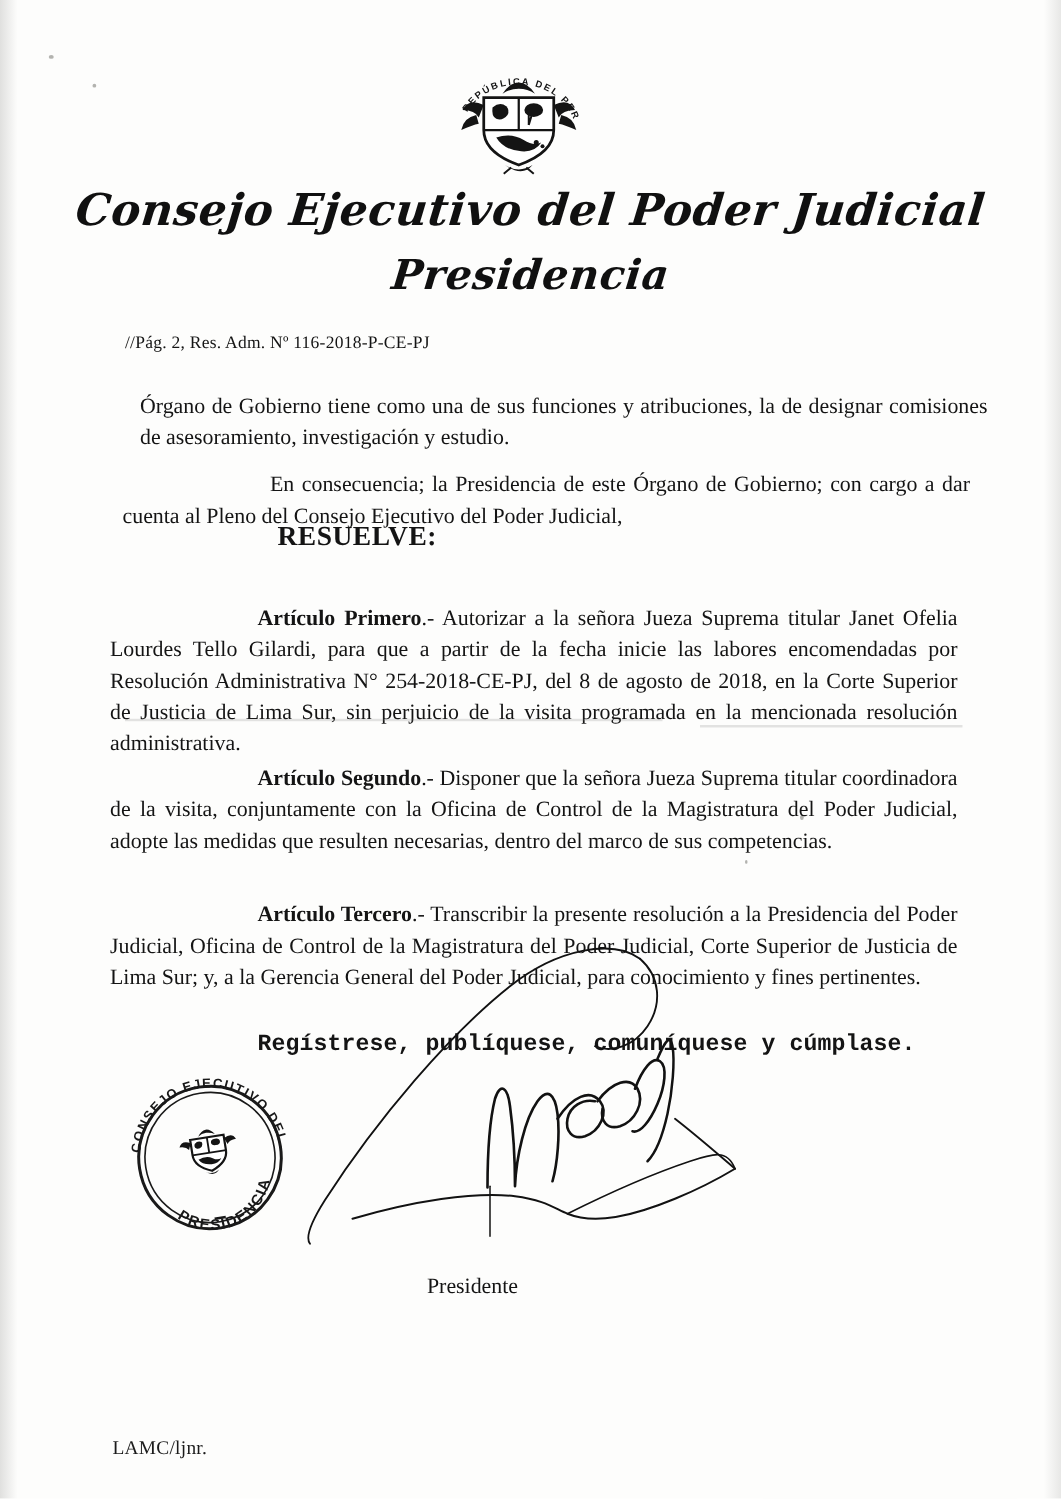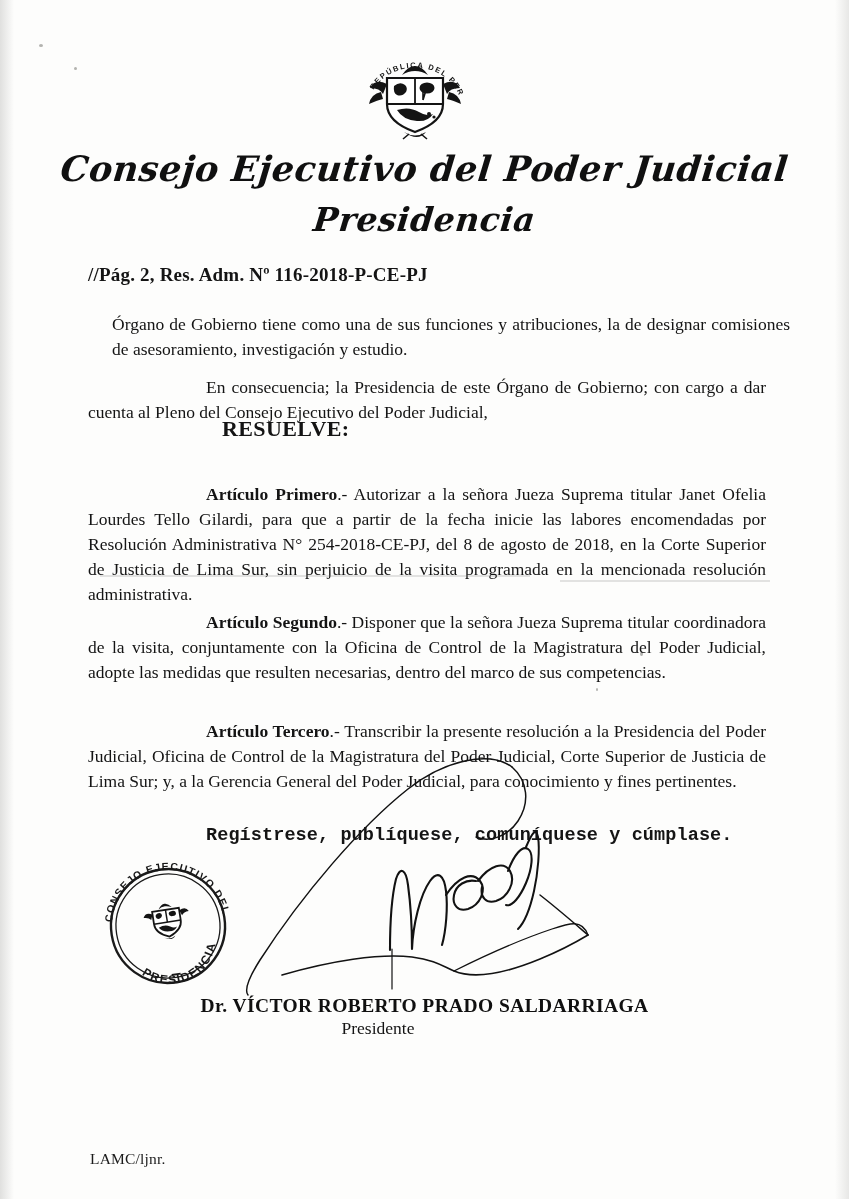--- a/index.html
+++ b/index.html
@@ -73,38 +73,38 @@
 
   
   .doc-line, .para {
     position: absolute;
     font-size: 17.5px;
     line-height: 25px;
     color: #141414;
   }
 
   #page-ref {
-    left: 88px;
+    left: 100px;
     top: 262px;
-    font-weight: bold;
-    font-size: 19px;
+    font-weight: normal;
+    font-size: 14px;
     letter-spacing: .2px;
   }
 
   .para {
     left: 88px;
     width: 678px;
     text-align: justify;
     text-justify: inter-word;
   }
   .para .indent { display: inline-block; width: 118px; }
   .para b { font-weight: bold; }
 
   #para-organo   { top: 312px; margin-left: 24px; }
-  #para-consec   { top: 375px; }
+  #para-consec   { top: 375px; margin-left: 10px; }
   #resuelve      { left: 206px; top: 416px; font-weight: bold; font-size: 22px; letter-spacing: .4px; margin-left: 16px; }
   #art-primero   { top: 482px; }
   #art-segundo   { top: 610px; }
   #art-tercero   { top: 719px; }
 
   #registrese {
     left: 206px;
     top: 823px;
     font-weight: bold;
     font-size: 18.5px;
@@ -315,18 +315,17 @@
 
         <path d="M214,226 C246,210 282,194 312,184 C330,178 342,174 348,190" stroke-width="1.3"></path>
 
         <path d="M300,150 C318,164 334,178 348,190" stroke-width="1.5"></path>
 
         <path d="M152,204 L152,244" stroke-width="1.2"></path>
       </g>
     </svg>
   </div>
 
-  <div id="signer-name">Dr. VÍCTOR ROBERTO PRADO SALDARRIAGA</div>
   <div id="signer-title">Presidente</div>
 
   <div id="footer-ref">LAMC/ljnr.</div>
 
 </div>
 
 </body></html>

